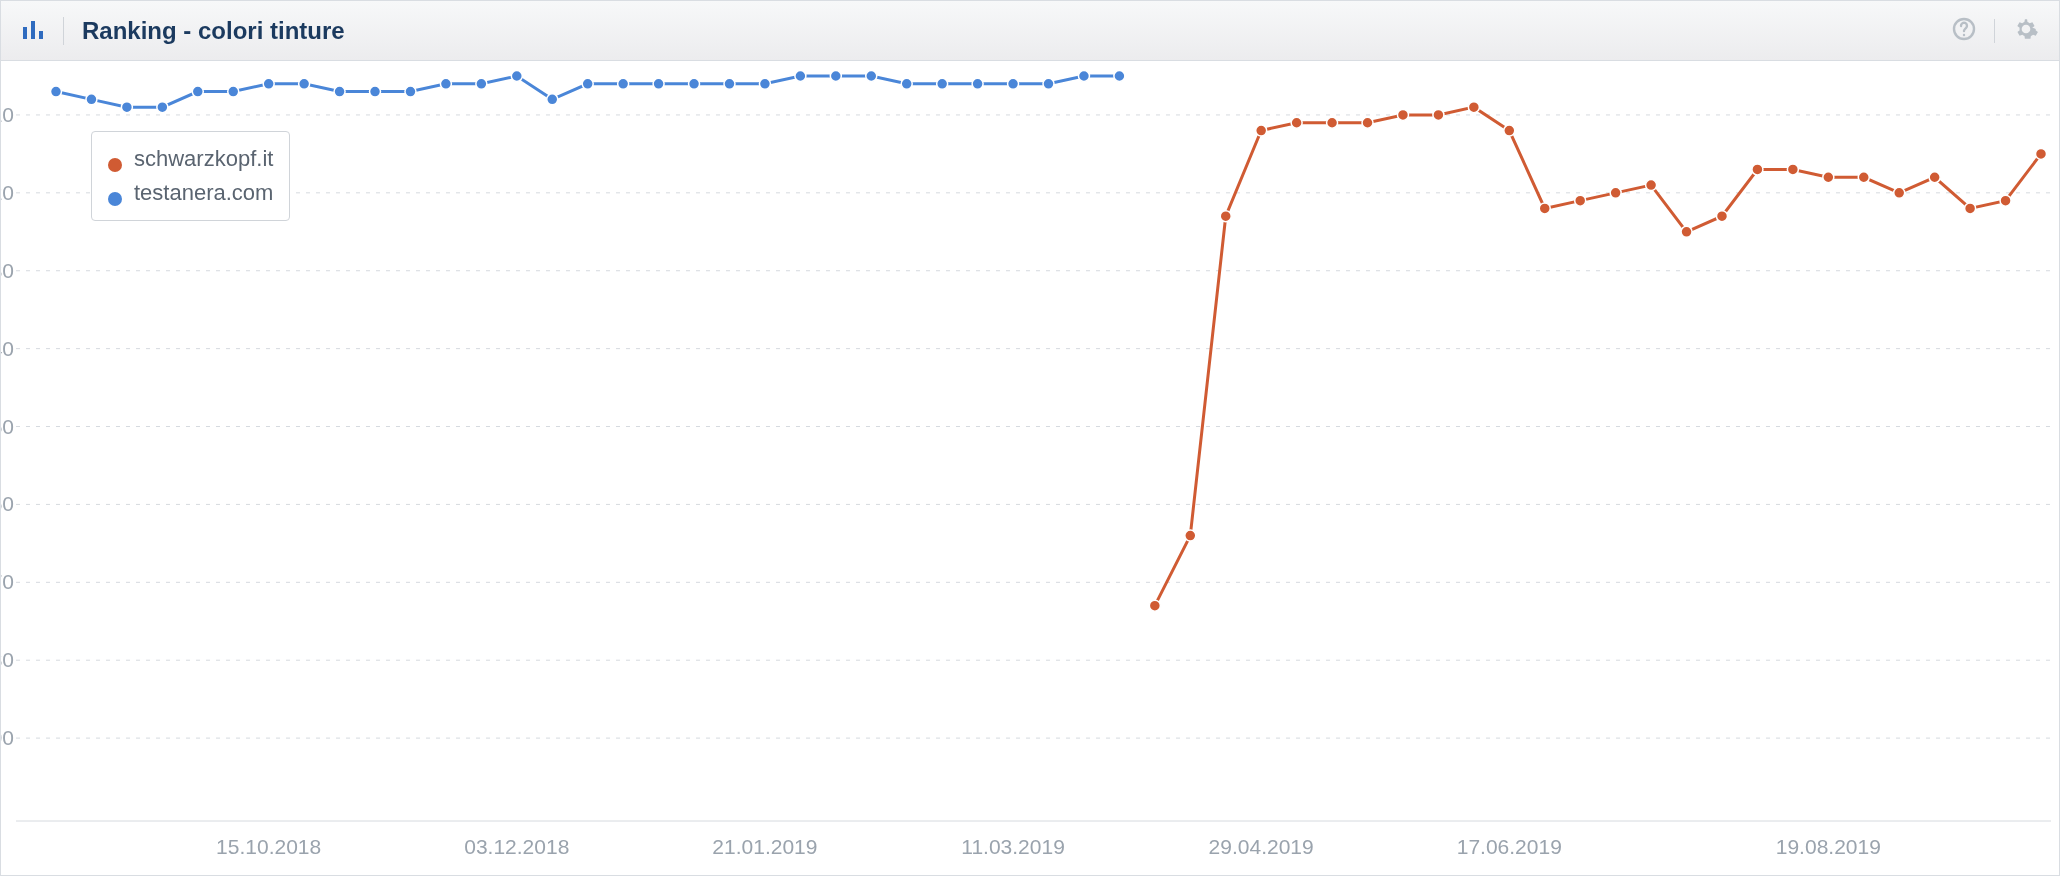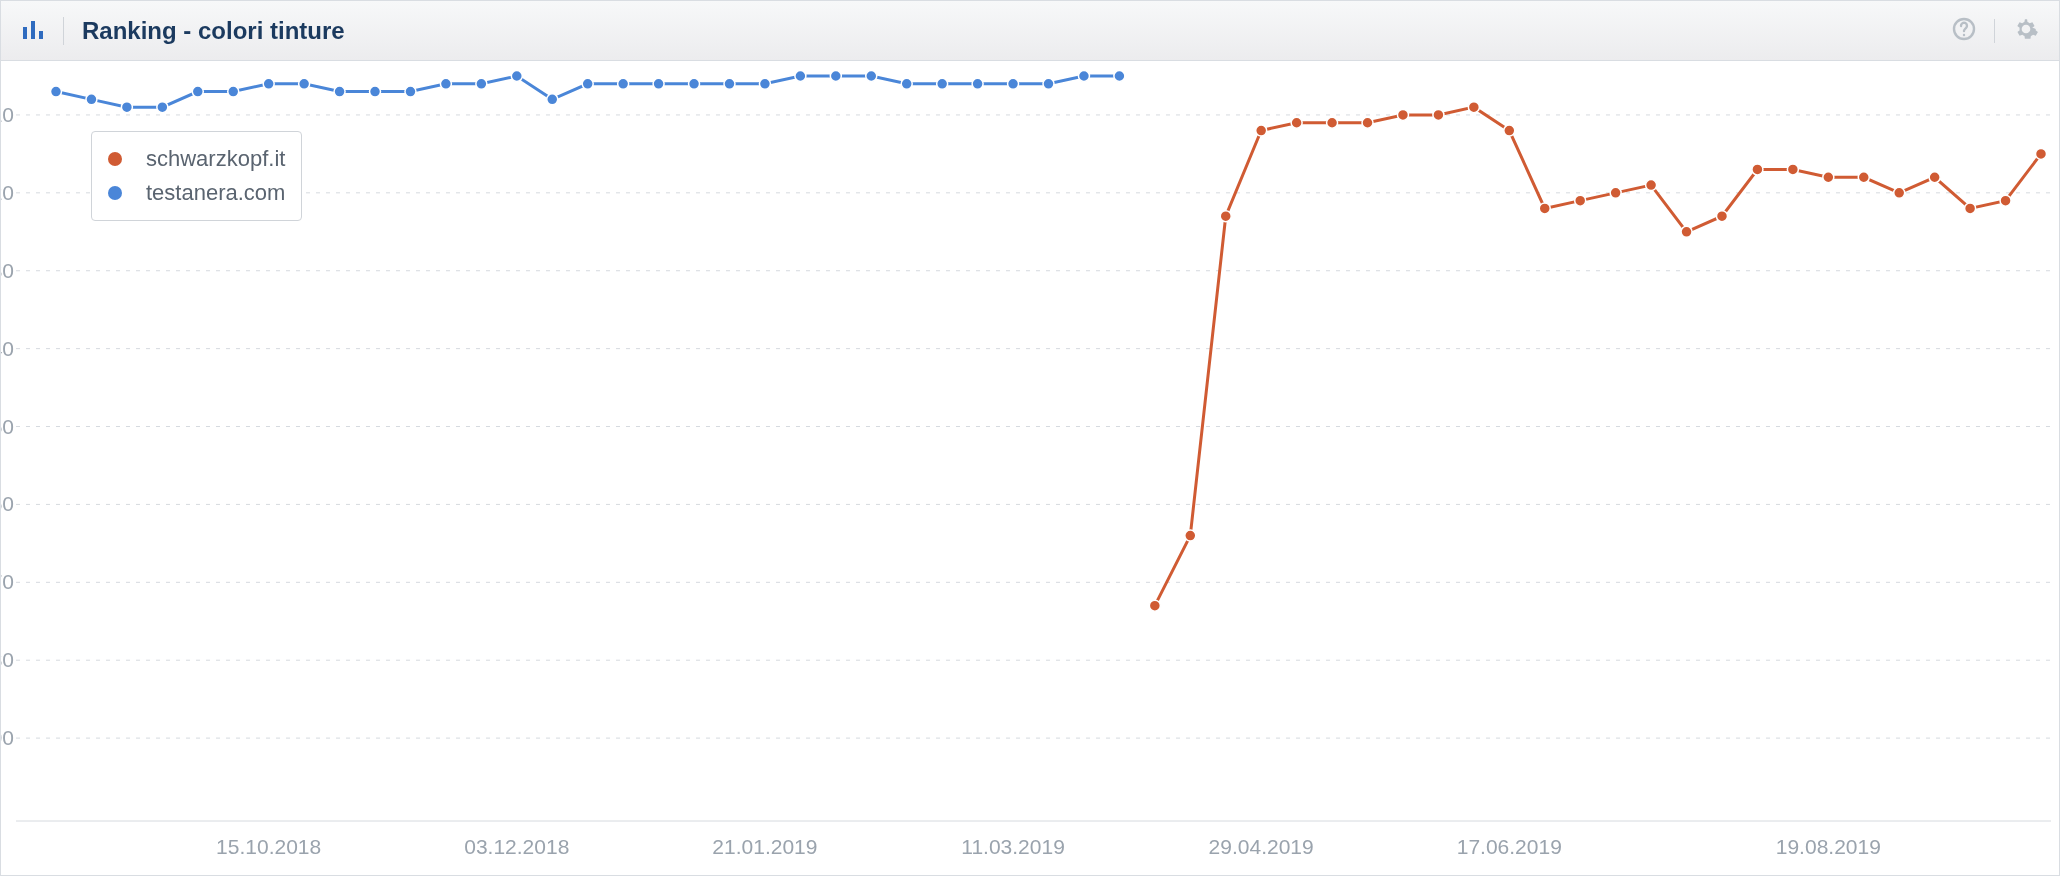--- a/index.html
+++ b/index.html
@@ -6,21 +6,21 @@
   .panel{width:2060px;height:876px;border:1px solid #d9dde2;box-sizing:border-box;position:relative;background:#fff}
   .panel-header{height:60px;background:linear-gradient(#f7f8f9,#ececee);border-bottom:1px solid #d9dde2;display:flex;align-items:center;padding:16px 20px;box-sizing:border-box}
   .panel-header .icon{color:#2f6bbf;margin-right:18px}
   .panel-header .divider{width:1px;height:28px;background:#d0d4d9;margin-right:18px}
   .panel-title{font-size:24px;font-weight:700;color:#1b3a5f}
   .panel-header .actions{margin-left:auto;display:flex;align-items:center;gap:18px;color:#b8bfc6}
   .panel-header .actions .vdiv{width:1px;height:24px;background:#d0d4d9}
   .panel-header .actions svg{cursor:pointer}
   .chart-area{position:absolute;left:0;right:0;top:60px;bottom:0}
   .legend{position:absolute;left:90px;top:70px;background:#fff;border:1px solid #d0d4d9;border-radius:4px;padding:10px 16px;font-size:22px;color:#5a6470;z-index:5}
-  .legend-row{display:flex;align-items:center;gap:24px;padding:4px 0;cursor:pointer}
+  .legend-row{display:flex;align-items:flex-end;gap:12px;padding:4px 0;cursor:pointer}
   .legend-dot{width:14px;height:14px;border-radius:50%}
   svg.plot{position:absolute;left:0;top:0}
   .ytick text,.xtick text{fill:#9aa3ad;font-size:21px;font-family:Arial}
   .grid line{stroke:#d6dadf;stroke-width:1;stroke-dasharray:4 6}
   .axis-line{stroke:#d6dadf;stroke-width:1}
   .series path{fill:none;stroke-width:3}
   .series circle{stroke:#fff;stroke-width:1.5}
 </style>
 </head>
 <body>

